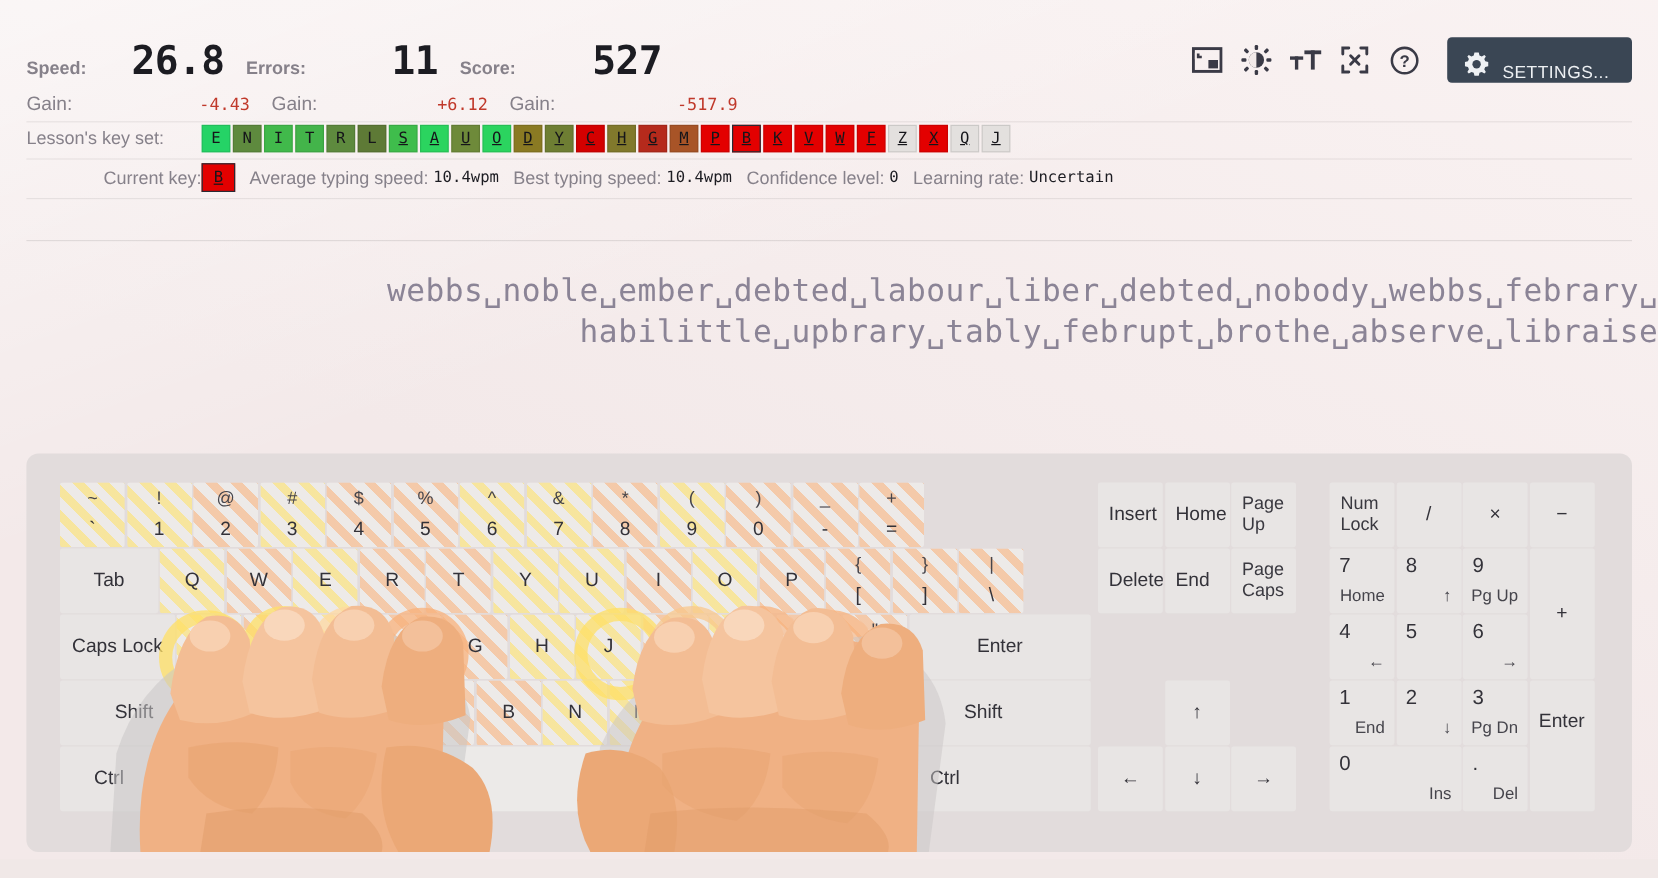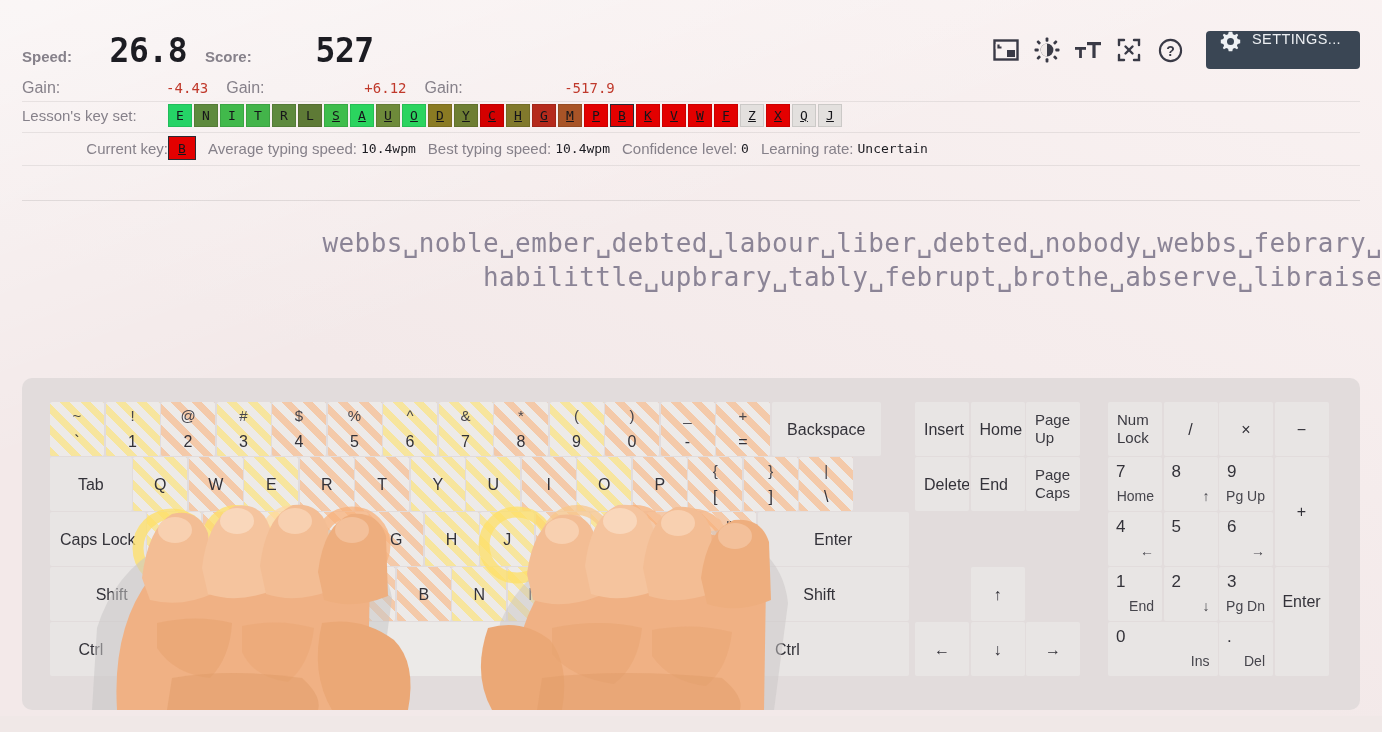--- a/index.html
+++ b/index.html
@@ -95,23 +95,23 @@
     display: flex; align-items: center; gap: 7px;
   }
   .tb-icon {
     width: 34px; height: 36px;
     display: flex; align-items: center; justify-content: center;
     cursor: pointer;
   }
   .tb-icon svg { display: block; }
   #settings-button {
     margin-left: 12px;
-    height: 38px; padding: 0 19px 16px 14px;
+    height: 38px; padding: 0 19px 0 14px;
     background: #3a4654; border-radius: 4px;
-    display: flex; align-items: flex-start; gap: 11px;
+    display: flex; align-items: flex-end; gap: 11px;
     cursor: pointer;
   }
   #settings-button .slabel {
     color: #edf0f3; font-size: 14.5px; letter-spacing: 0.4px;
   }
 
   
   #lesson-area {
     position: absolute; left: 0; top: 226px; width: 1382px; height: 120px;
     text-align: center;
@@ -200,20 +200,24 @@
 </style>
 </head>
 <body>
 
 <div id="stats-area">
 
   <div class="stat-row">
     <div class="stat-group">
       <span class="stat-label">Speed:</span>
       <span class="stat-value" style="width:115px;">26.8</span>
+    </div>
+    <div class="stat-group" style="margin-left:18px;">
+      <span class="stat-label">Errors:</span>
+      <span class="stat-value" style="width:110px;">11</span>
     </div>
     <div class="stat-group" style="margin-left:18px;">
       <span class="stat-label">Score:</span>
       <span class="stat-value" style="width:122px;">527</span>
     </div>
   </div>
 
   <div class="gain-row">
     <div class="stat-group">
       <span class="gain-label">Gain:</span>
@@ -427,23 +431,20 @@
           <div class="lg-top">_</div>
           <div class="lg-bot">-</div>
         </div>
       </div>
       <div class="kb-key z-orange" style="left: 694px; top: 24px; width: 54px; height: 53.5px;">
         <div class="legend-wrap">
           <div class="lg-top">+</div>
           <div class="lg-bot">=</div>
         </div>
       </div>
-      <div class="kb-key z-plain" style="left: 749.5px; top: 24px; width: 109.5px; height: 53.5px;">
-        <div class="lg-center">Backspace</div>
-      </div>
       <div class="kb-key z-plain" style="left: 28px; top: 79px; width: 81.75px; height: 53.5px;">
         <div class="lg-center">Tab</div>
       </div>
       <div class="kb-key z-yellow" style="left: 111.25px; top: 79px; width: 54px; height: 53.5px;">
         <div class="lg-center">Q</div>
       </div>
       <div class="kb-key z-orange" style="left: 166.75px; top: 79px; width: 54px; height: 53.5px;">
         <div class="lg-center">W</div>
       </div>
       <div class="kb-key z-yellow" style="left: 222.25px; top: 79px; width: 54px; height: 53.5px;">

